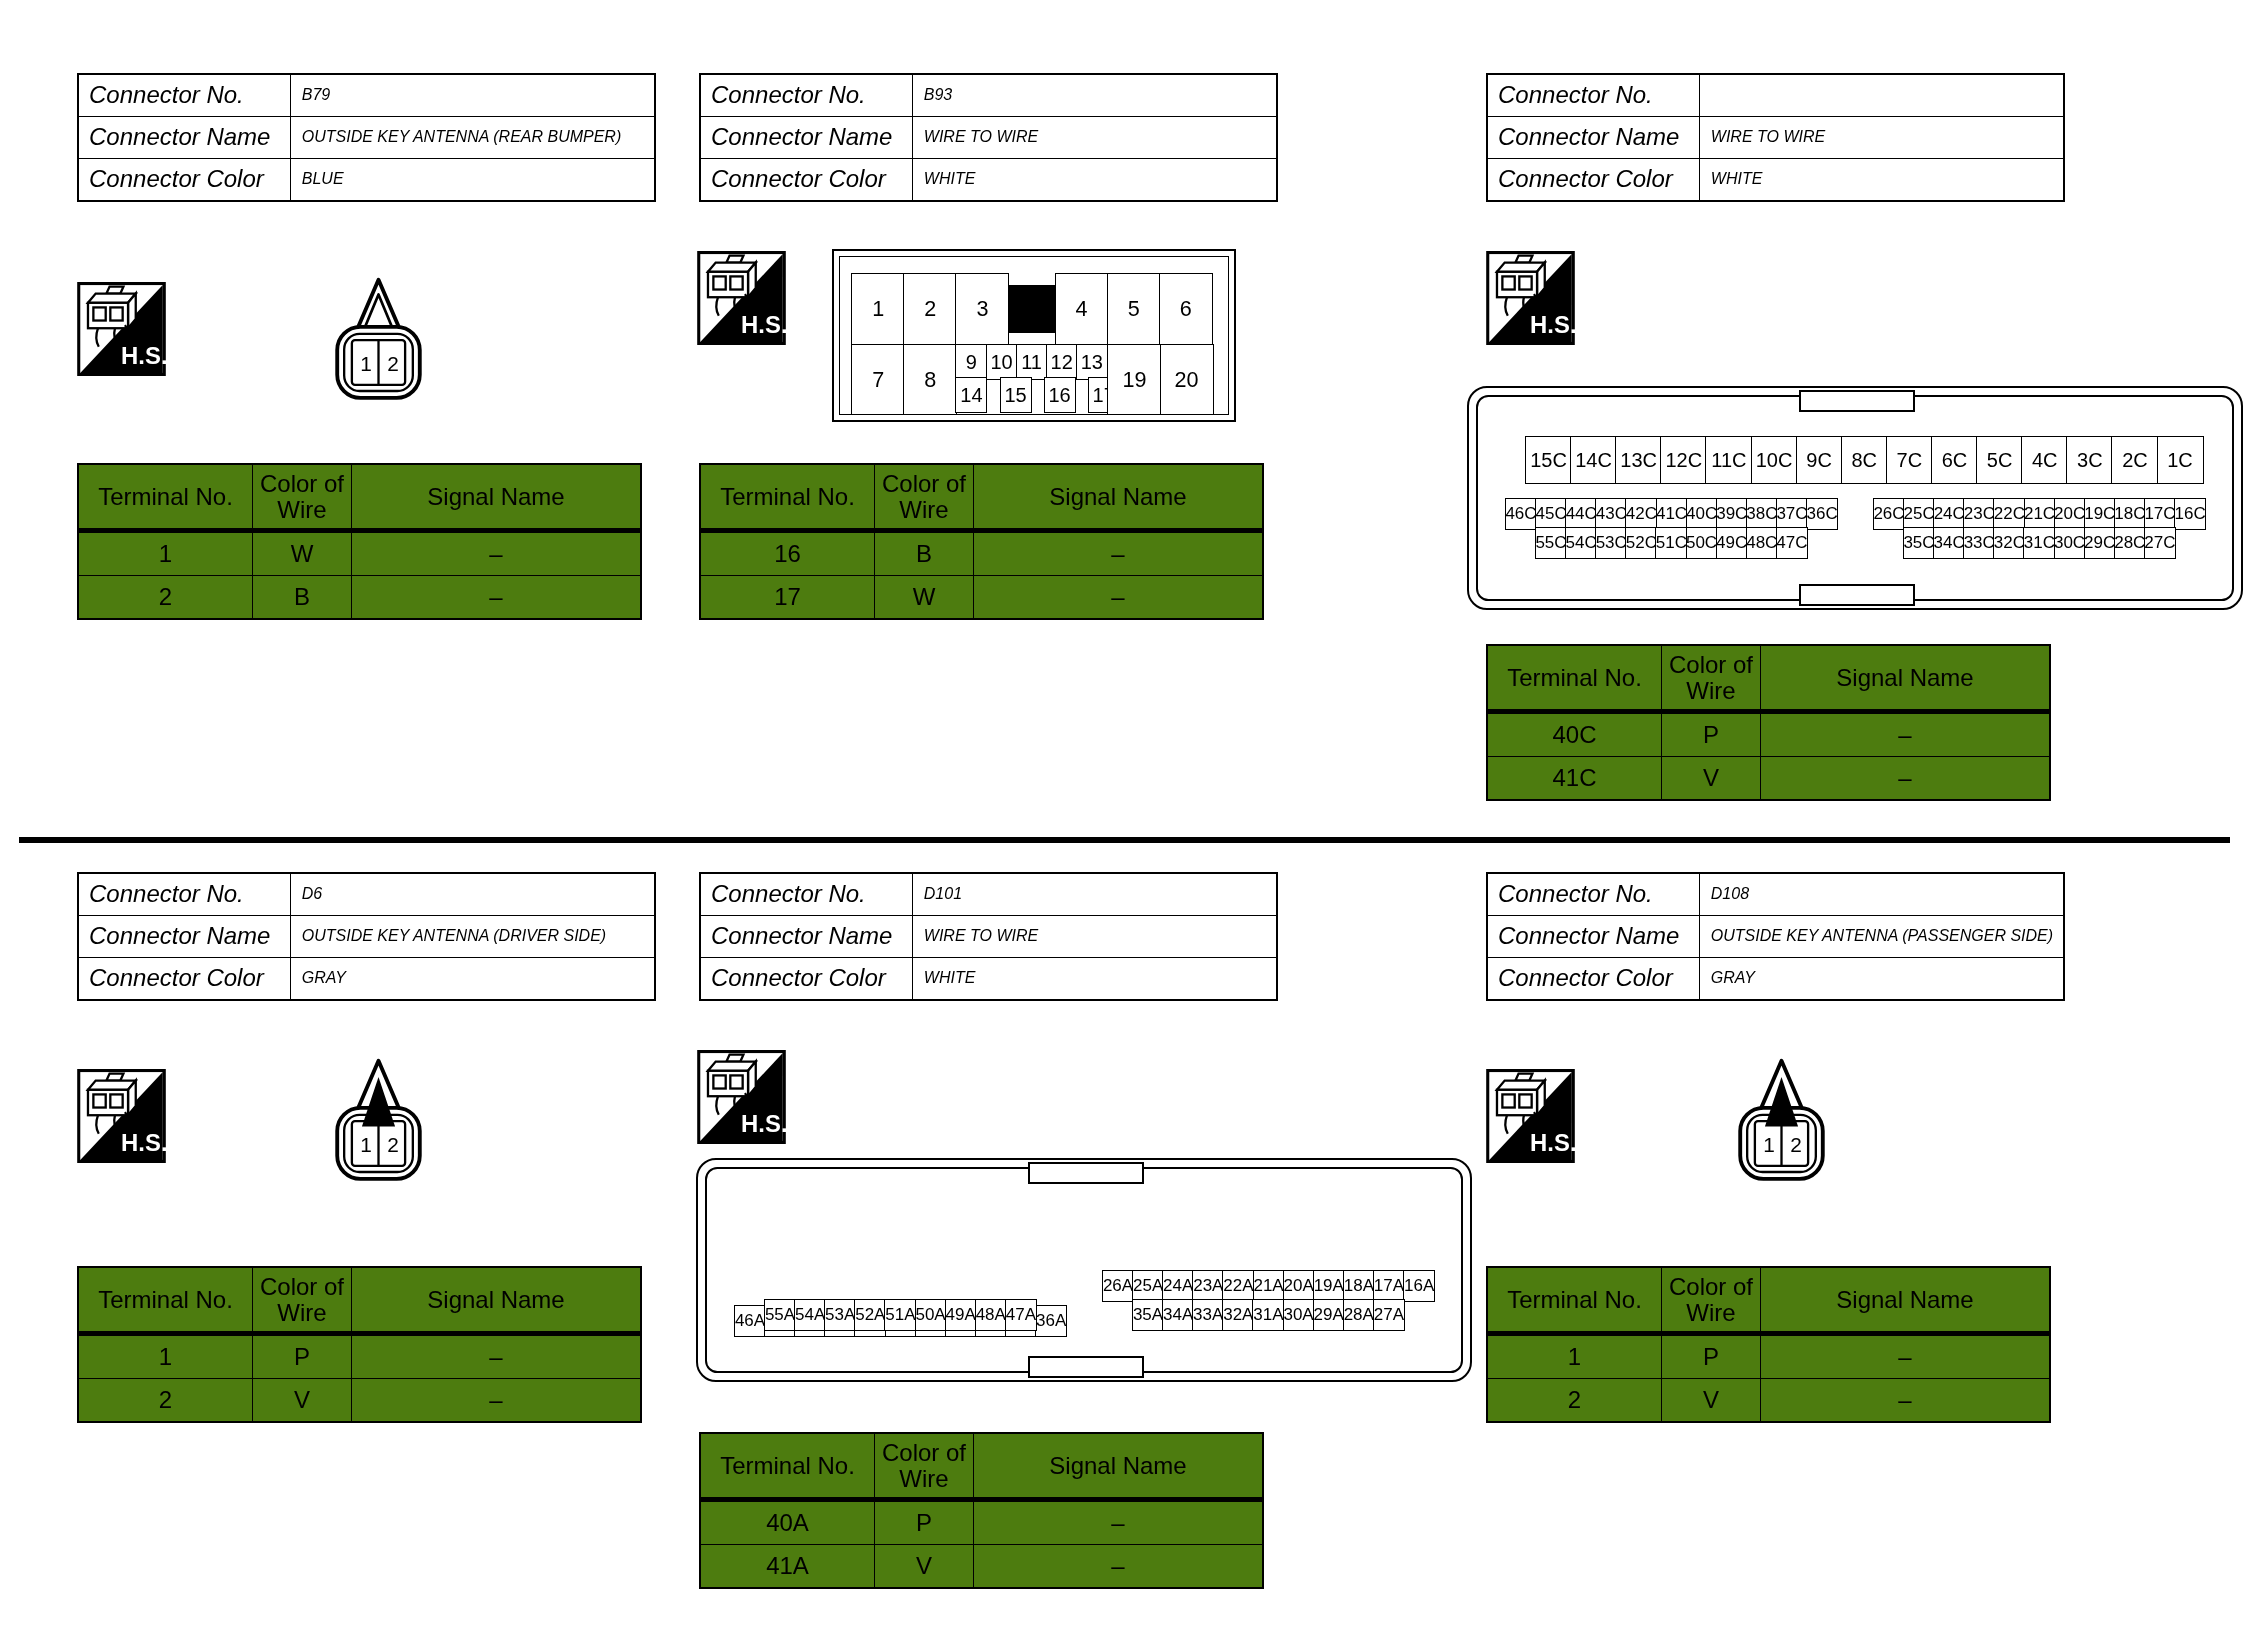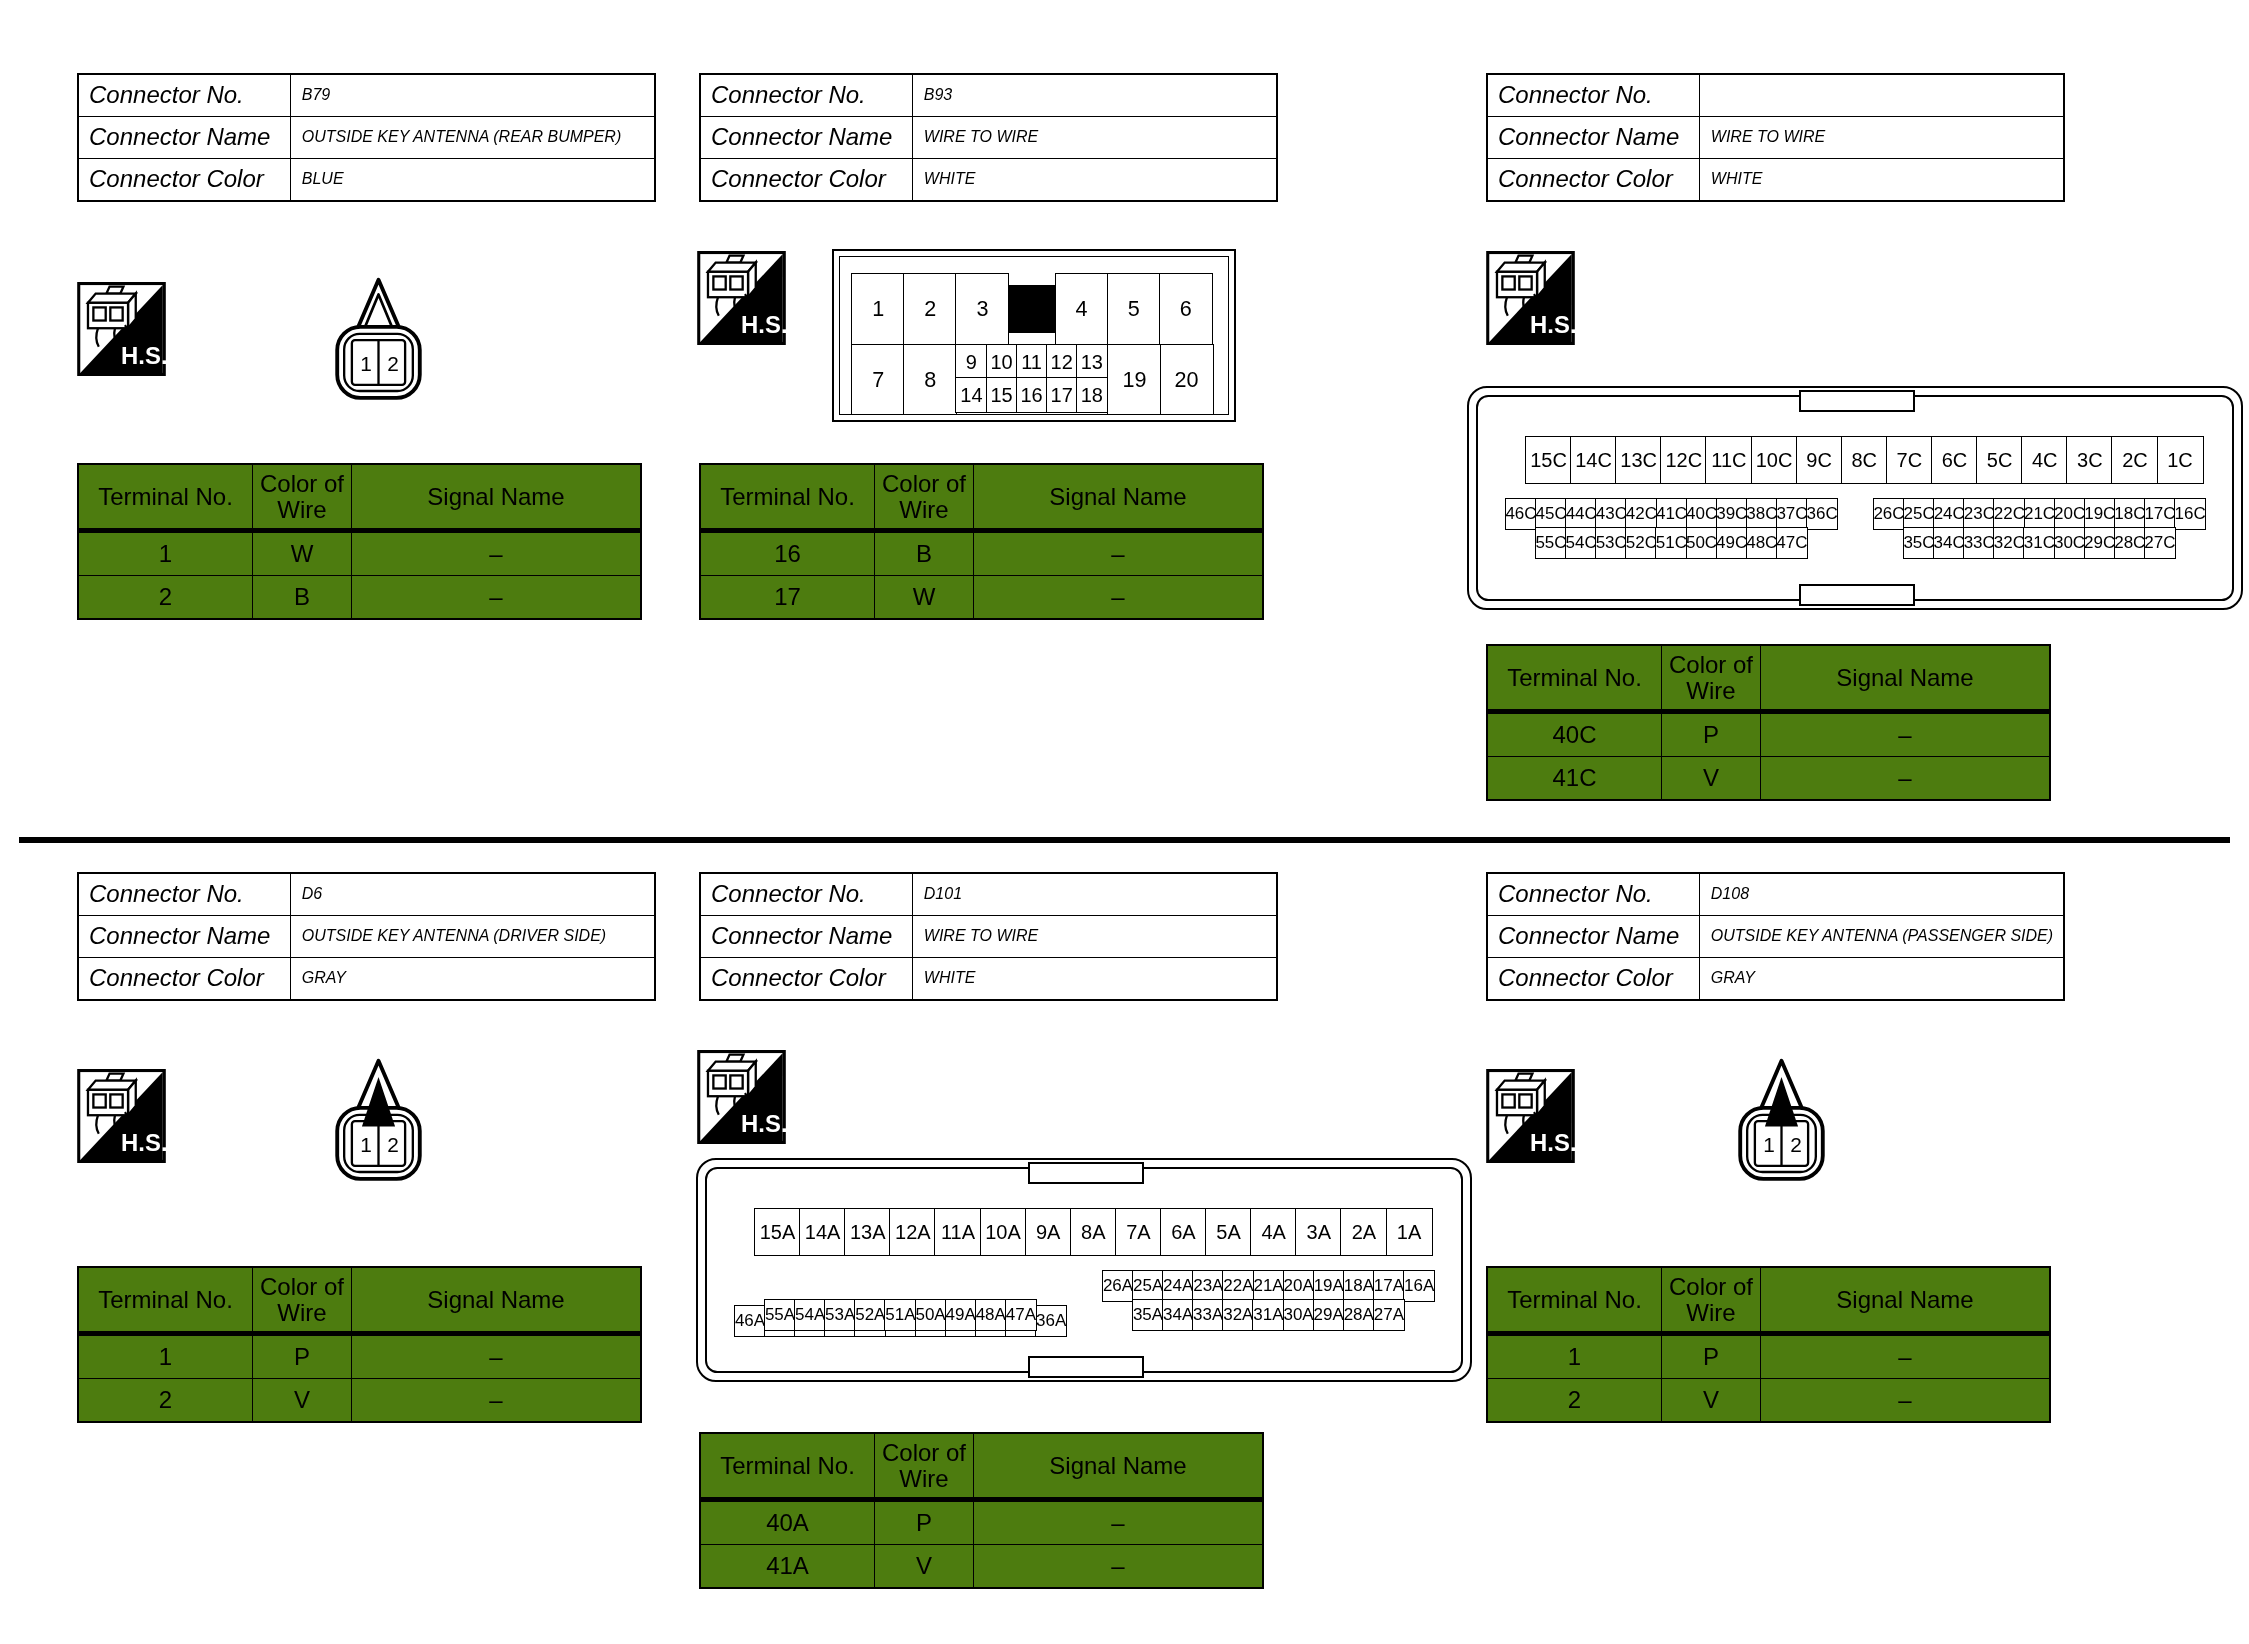--- a/index.html
+++ b/index.html
@@ -172,21 +172,21 @@
           <div class="pin">7</div>
           <div class="pin">8</div>
         </div>
       <div class="pins" style="left:115px; top:87px; --pw:32px; --ph:36px; --pf:20px;">
           <div class="pin">9</div>
           <div class="pin">10</div>
           <div class="pin">11</div>
           <div class="pin">12</div>
           <div class="pin">13</div>
         </div>
-      <div class="pins" style="left:115px; top:120px; --pw:32px; --ph:36px; --pf:20px;">
+      <div class="pins" style="left:115px; top:120px;gap:14px; --pw:32px; --ph:36px; --pf:20px;">
           <div class="pin">14</div>
           <div class="pin">15</div>
           <div class="pin">16</div>
           <div class="pin">17</div>
           <div class="pin">18</div>
         </div>
       <div class="pins" style="left:267px; top:87px; --pw:54px; --ph:71px; --pf:21.6px;">
           <div class="pin">19</div>
           <div class="pin">20</div>
         </div>
@@ -429,37 +429,20 @@
       <path d="M49,60 q-3,12 4,22" fill="none"></path>
       <path d="M62,56 q7,10 9,20" fill="none"></path>
     </g>
     <text x="57" y="106" fill="#fff" font-size="31" font-weight="bold">H.S.</text>
   </svg>
 
   <div class="draw55" style="left:696px; top:1158px;">
     <div class="draw55-in"></div>
     <div class="tab top"></div>
     <div class="tab bot"></div>
-    <div class="pins" style="left:56px; top:48px; --pw:47px; --ph:48px; --pf:20px;">
-        <div class="pin">15A</div>
-        <div class="pin">14A</div>
-        <div class="pin">13A</div>
-        <div class="pin">12A</div>
-        <div class="pin">11A</div>
-        <div class="pin">10A</div>
-        <div class="pin">9A</div>
-        <div class="pin">8A</div>
-        <div class="pin">7A</div>
-        <div class="pin">6A</div>
-        <div class="pin">5A</div>
-        <div class="pin">4A</div>
-        <div class="pin">3A</div>
-        <div class="pin">2A</div>
-        <div class="pin">1A</div>
-      </div>
     <div class="pins" style="left:36px; top:110px;margin-top:35px; --pw:32px; --ph:32px; --pf:17px;">
         <div class="pin">46A</div>
         <div class="pin">45A</div>
         <div class="pin">44A</div>
         <div class="pin">43A</div>
         <div class="pin">42A</div>
         <div class="pin">41A</div>
         <div class="pin">40A</div>
         <div class="pin">39A</div>
         <div class="pin">38A</div>

